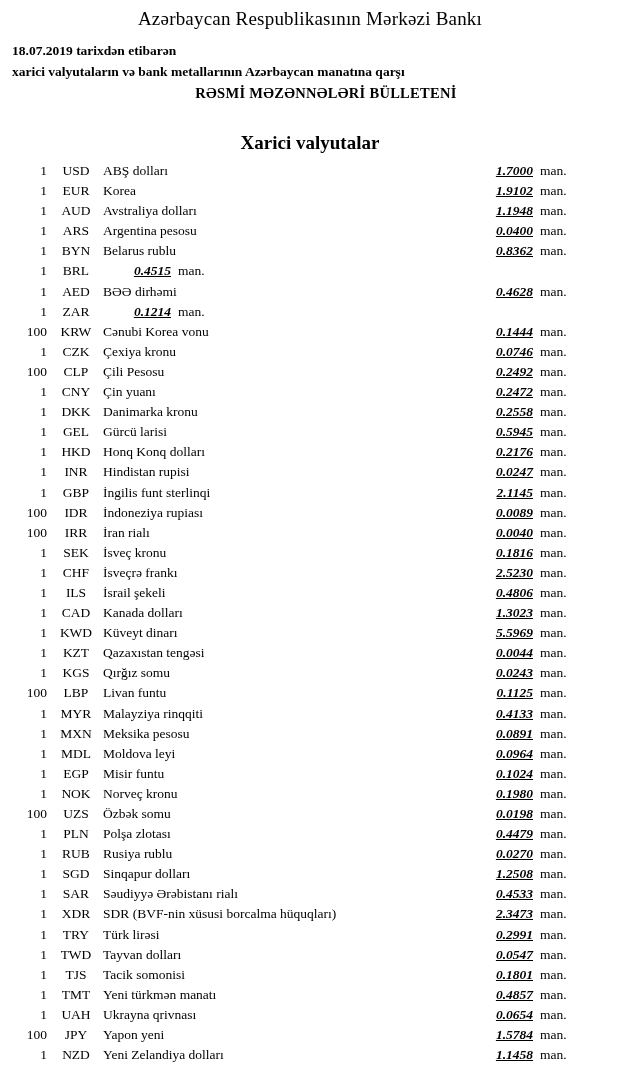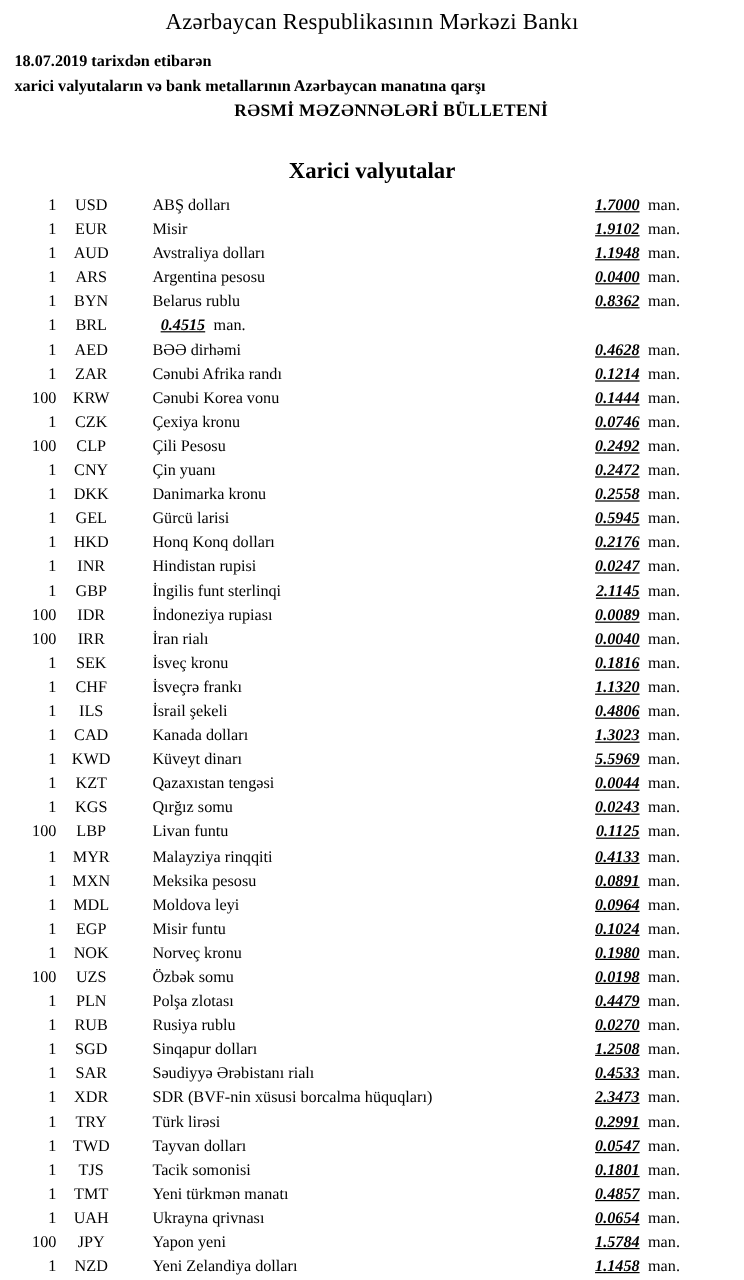--- a/index.html
+++ b/index.html
@@ -66,21 +66,20 @@
     width: 50px;
     margin-left: 4px;
     text-align: center;
     flex: 0 0 auto;
   }
   .cname {
     flex: 1 1 auto;
     padding-left: 2px;
     white-space: nowrap;
     overflow: hidden;
-    margin-left: 24px;
   }
   .rate {
     width: 70px;
     text-align: right;
     font-weight: bold;
     font-style: italic;
     flex: 0 0 auto;
     text-decoration: underline;
   }
   .unit {
@@ -106,21 +105,21 @@
       <div class="rate-row">
         <span class="qty">1</span>
         <span class="code">USD</span>
         <span class="cname">ABŞ dolları</span>
         <span class="rate">1.7000</span>
         <span class="unit">man.</span>
       </div>
       <div class="rate-row">
         <span class="qty">1</span>
         <span class="code">EUR</span>
-        <span class="cname">Misir</span>
+        <span class="cname">Korea</span>
         <span class="rate">1.9102</span>
         <span class="unit">man.</span>
       </div>
       <div class="rate-row">
         <span class="qty">1</span>
         <span class="code">AUD</span>
         <span class="cname">Avstraliya dolları</span>
         <span class="rate">1.1948</span>
         <span class="unit">man.</span>
       </div>
@@ -147,21 +146,20 @@
       <div class="rate-row">
         <span class="qty">1</span>
         <span class="code">AED</span>
         <span class="cname">BƏƏ dirhəmi</span>
         <span class="rate">0.4628</span>
         <span class="unit">man.</span>
       </div>
       <div class="rate-row">
         <span class="qty">1</span>
         <span class="code">ZAR</span>
-        <span class="cname">Cənubi Afrika randı</span>
         <span class="rate">0.1214</span>
         <span class="unit">man.</span>
       </div>
       <div class="rate-row">
         <span class="qty">100</span>
         <span class="code">KRW</span>
         <span class="cname">Cənubi Korea vonu</span>
         <span class="rate">0.1444</span>
         <span class="unit">man.</span>
       </div>
@@ -239,21 +237,21 @@
         <span class="qty">1</span>
         <span class="code">SEK</span>
         <span class="cname">İsveç kronu</span>
         <span class="rate">0.1816</span>
         <span class="unit">man.</span>
       </div>
       <div class="rate-row">
         <span class="qty">1</span>
         <span class="code">CHF</span>
         <span class="cname">İsveçrə frankı</span>
-        <span class="rate">1.1320</span>
+        <span class="rate">2.5230</span>
         <span class="unit">man.</span>
       </div>
       <div class="rate-row">
         <span class="qty">1</span>
         <span class="code">ILS</span>
         <span class="cname">İsrail şekeli</span>
         <span class="rate">0.4806</span>
         <span class="unit">man.</span>
       </div>
       <div class="rate-row">

